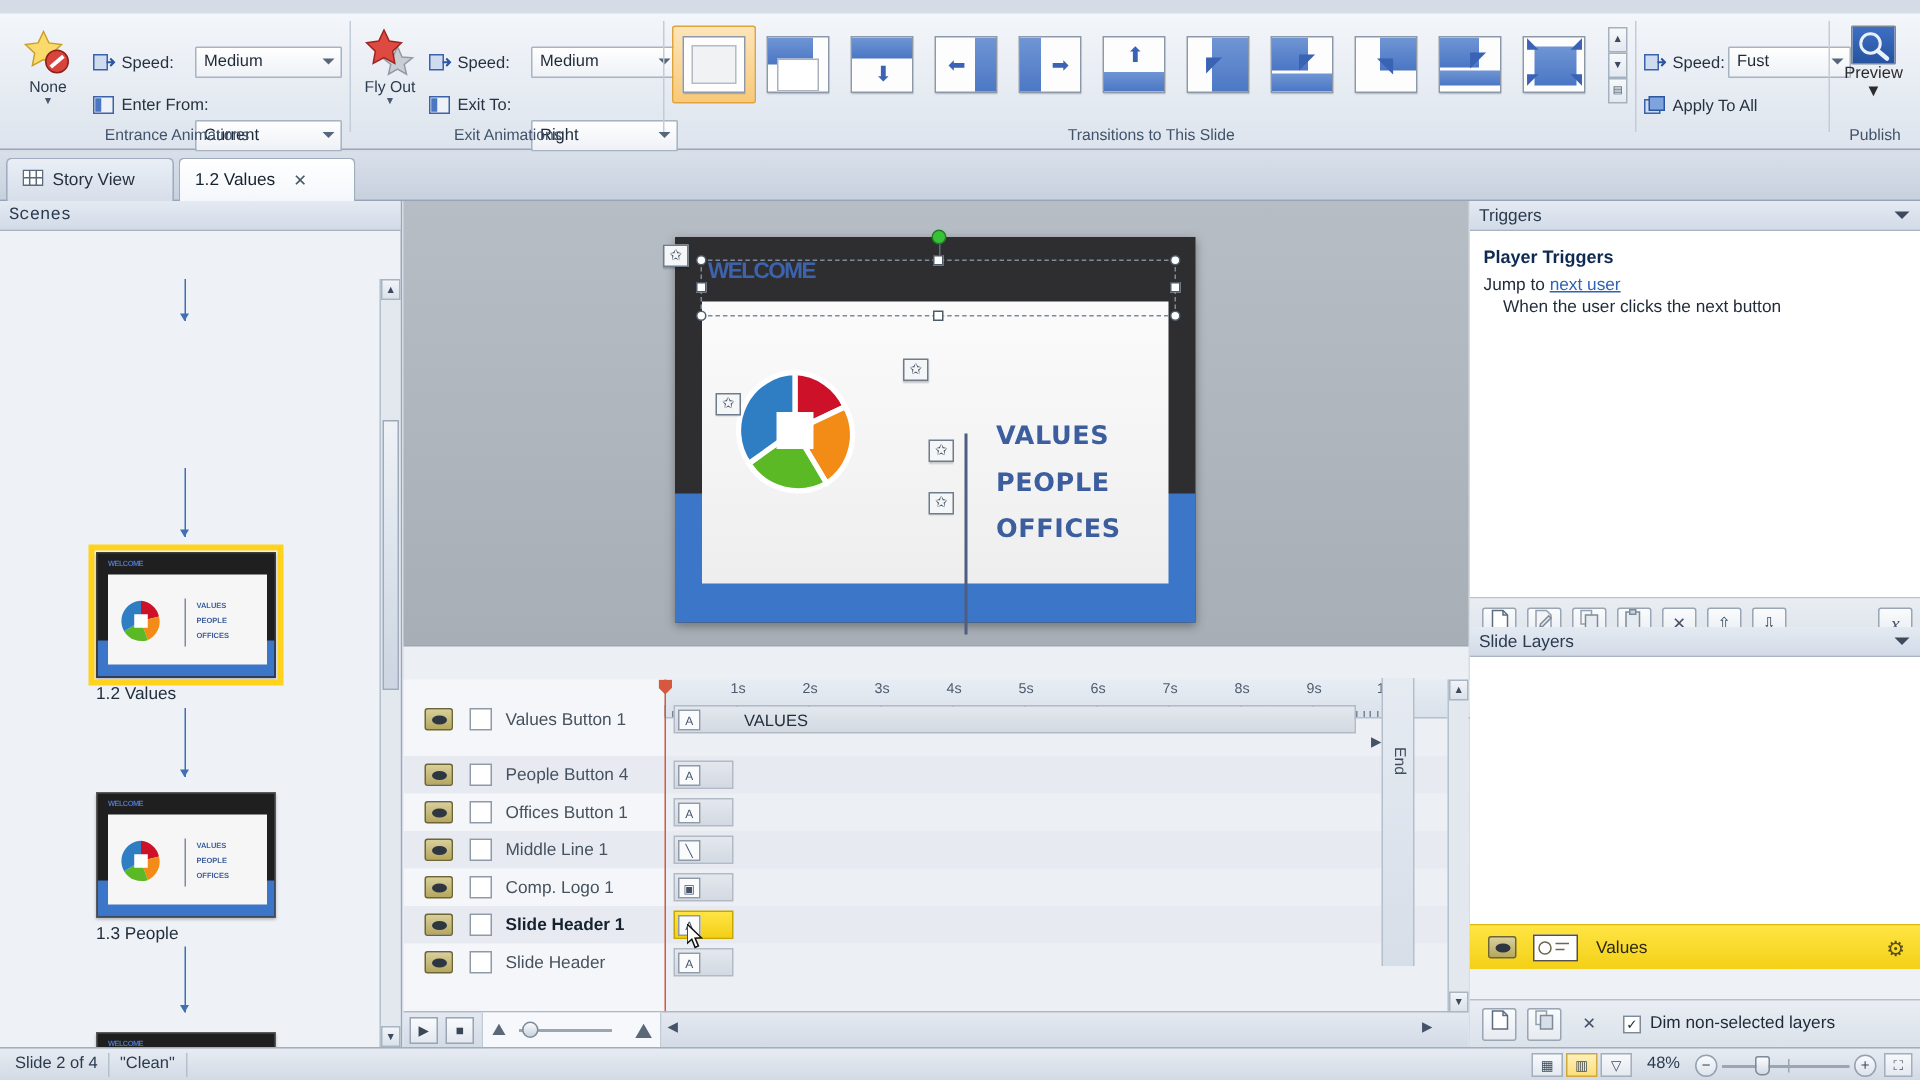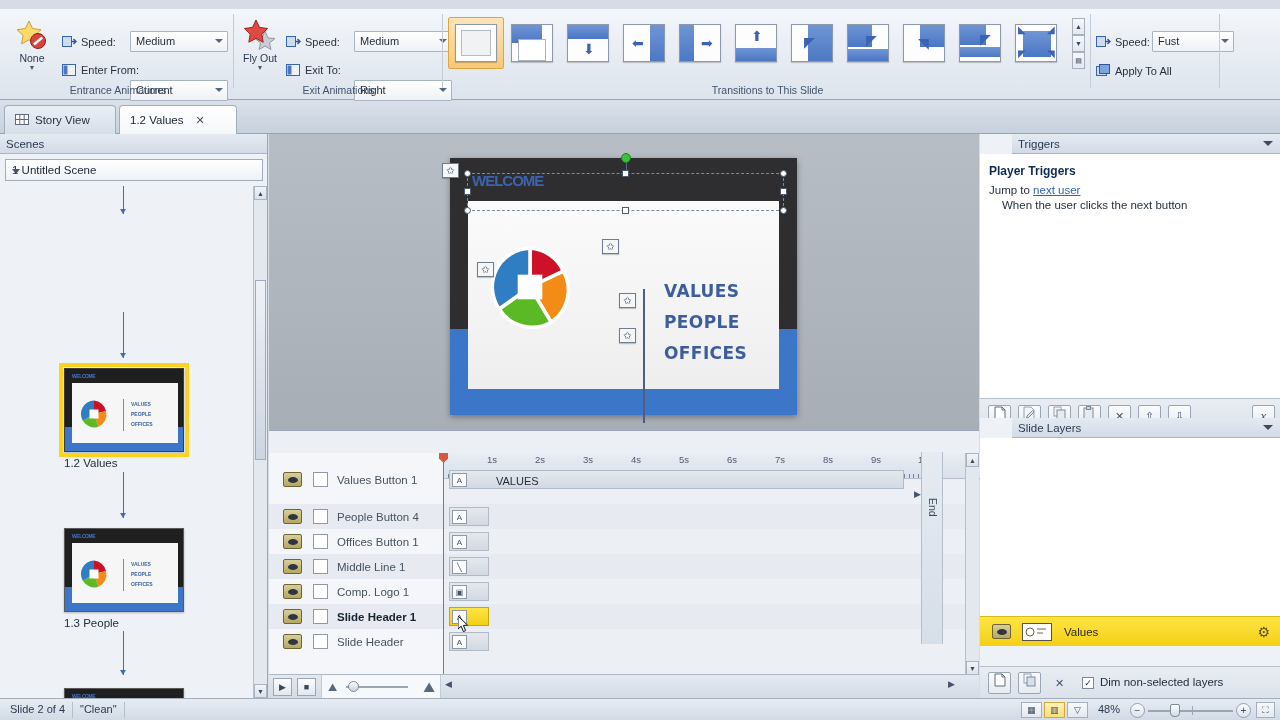--- a/index.html
+++ b/index.html
@@ -71,21 +71,21 @@
      border-radius:4px 4px 0 0; background:linear-gradient(#eaeff6,#d6dee9);
      display:flex; align-items:center; padding:0 10px; font-size:11.5px; color:#26323f; }
   .vtab.active{ background:linear-gradient(#ffffff,#f4f7fb); color:#16222f; }
   .closex{ margin-left:12px; font-size:11px; color:#4a5666; }
 
   
   .scenes{ position:absolute; left:0; top:134px; width:268px; height:564px;
      background:#eef1f5; border-right:1px solid #9aa7b8; }
   .panelhdr{ height:20px; background:linear-gradient(#e4eaf2,#d2dbe7);
      border-bottom:1px solid #aab5c4; padding-left:6px; line-height:20px;
-     font-size:11.5px; color:#2b3a4f; }
+     font-size:11.5px; color:#2b3a4f;font-family:Liberation Mono, monospace; }
   .scenesel{ position:absolute; left:5px; top:25px; width:258px; height:22px;
      border:1px solid #a3aebd; background:linear-gradient(#ffffff,#eef2f7); }
   .scenesel span{ position:absolute; left:6px; top:4px; font-size:11.5px; color:#1b2735;}
   .scenesel .carr{ position:absolute; right:6px; top:9px; width:0;height:0;
      border-left:4px solid transparent;border-right:4px solid transparent;border-top:5px solid #44546b;}
 
   .scenelist{ position:absolute; left:0; top:52px; width:252px; height:512px; overflow:hidden; }
   .thumbwrap{ position:absolute; left:64px; width:120px; }
   .thumb{ position:relative; width:120px; height:84px; background:#1f1f1f;
      border:1px solid #5a5a5a; box-shadow:0 1px 2px rgba(0,0,0,.25); overflow:hidden; }
@@ -173,21 +173,21 @@
   .tlfoot{ position:absolute; left:0; bottom:0; width:710px; height:24px;
      background:linear-gradient(#e4e9f1,#d3dbe5); border-top:1px solid #adb8c5; }
   .sqbtn{ position:absolute; width:19px;height:18px; border:1px solid #9aa6b4;
      background:linear-gradient(#fafbfd,#e3e8ef); font-size:9px; text-align:center; line-height:17px;
      color:#3a4757;}
   .zsl{ position:absolute; height:2px; background:#9aa6b4; }
   .zknob{ position:absolute; width:11px;height:11px; border-radius:50%;
      background:linear-gradient(#fafbfd,#c9d2dd); border:1px solid #7d8a99;}
 
   
-  .rpanel{ position:absolute; left:980px; width:300px; background:#eef1f5;padding-left:32px; }
+  .rpanel{ position:absolute; left:980px; width:300px; background:#eef1f5; }
   .trig{ top:134px; height:284px; }
   .rhdr{ height:20px; background:linear-gradient(#e4eaf2,#d2dbe7);
      border-bottom:1px solid #aab5c4; padding-left:6px; line-height:20px;
      font-size:11.5px; color:#2b3a4f; position:relative; }
   .rhdr .chev{ position:absolute; right:7px; top:7px; width:0;height:0;
      border-left:5px solid transparent;border-right:5px solid transparent;border-top:5px solid #3c4a5c;}
   .trigbody{ position:absolute; left:0; top:20px; width:300px; height:245px; background:#fff;
      border-bottom:1px solid #b5c0cd; }
   .ptitle{ position:absolute; left:9px; top:10px; font-size:12px; font-weight:bold; color:#0f2a52;}
   .jline{ position:absolute; left:9px; top:30px; font-size:11.5px; color:#1f2a38; }
@@ -438,20 +438,33 @@
           <svg width="15" height="14" viewBox="0 0 15 14">
               <rect x="0.5" y="2.5" width="10" height="9" fill="#cfdcf0" stroke="#3a63a8"></rect>
               <rect x="3.5" y="0.5" width="10" height="9" fill="#7fa3dd" stroke="#2d55a0"></rect>
             </svg>
         </span>
         <span class="flabel">Apply To All</span>
       </div>
     </div>
     <div class="rsep" style="left:1219px"></div>
 
+    <div class="rgroup" style="left:1222px; width:56px">
+      <div class="prevbtn" style="left:1px; top:4px">
+        <div class="prevIcon">
+          <svg width="28" height="24" viewBox="0 0 28 24">
+            <circle cx="12" cy="11" r="6.5" fill="none" stroke="#e9f0fb" stroke-width="2"></circle>
+            <path d="M17 16 L23 21" stroke="#e9f0fb" stroke-width="3" stroke-linecap="round"></path>
+          </svg>
+        </div>
+        <span class="cap">Preview</span>
+        <span class="arrowd">▼</span>
+      </div>
+      <div class="pubLabel">Publish</div>
+    </div>
   </div>
 
   <div class="tabstrip">
     <div class="vtab" style="left:4px; width:112px">
       <span style="margin-right:6px">
         <svg width="14" height="11" viewBox="0 0 14 11">
             <rect x="0.5" y="0.5" width="13" height="10" fill="#fff" stroke="#5b6a7c"></rect>
             <line x1="0.5" y1="5.5" x2="13.5" y2="5.5" stroke="#5b6a7c"></line>
             <line x1="4.8" y1="0.5" x2="4.8" y2="10.5" stroke="#5b6a7c"></line>
             <line x1="9.2" y1="0.5" x2="9.2" y2="10.5" stroke="#5b6a7c"></line>
@@ -461,24 +474,20 @@
     </div>
     <div class="vtab active" style="left:119px; width:118px">
       <span>1.2 Values</span>
       <span class="closex">✕</span>
     </div>
   </div>
 
   <div class="scenes">
     <div class="panelhdr">Scenes</div>
 
-    <div class="scenesel">
-      <span>1 Untitled Scene</span>
-      <span class="carr"></span>
-    </div>
 
     <div class="scenelist">
 
       <div class="conn" style="top:126px; height:46px"></div>
       <div class="conn" style="top:-14px; height:42px"></div>
       <div class="conn" style="top:286px; height:46px"></div>
       <div class="conn" style="top:445px; height:44px"></div>
 
       <div class="thumbwrap selected" style="top:182px">
         <div class="thumb">

